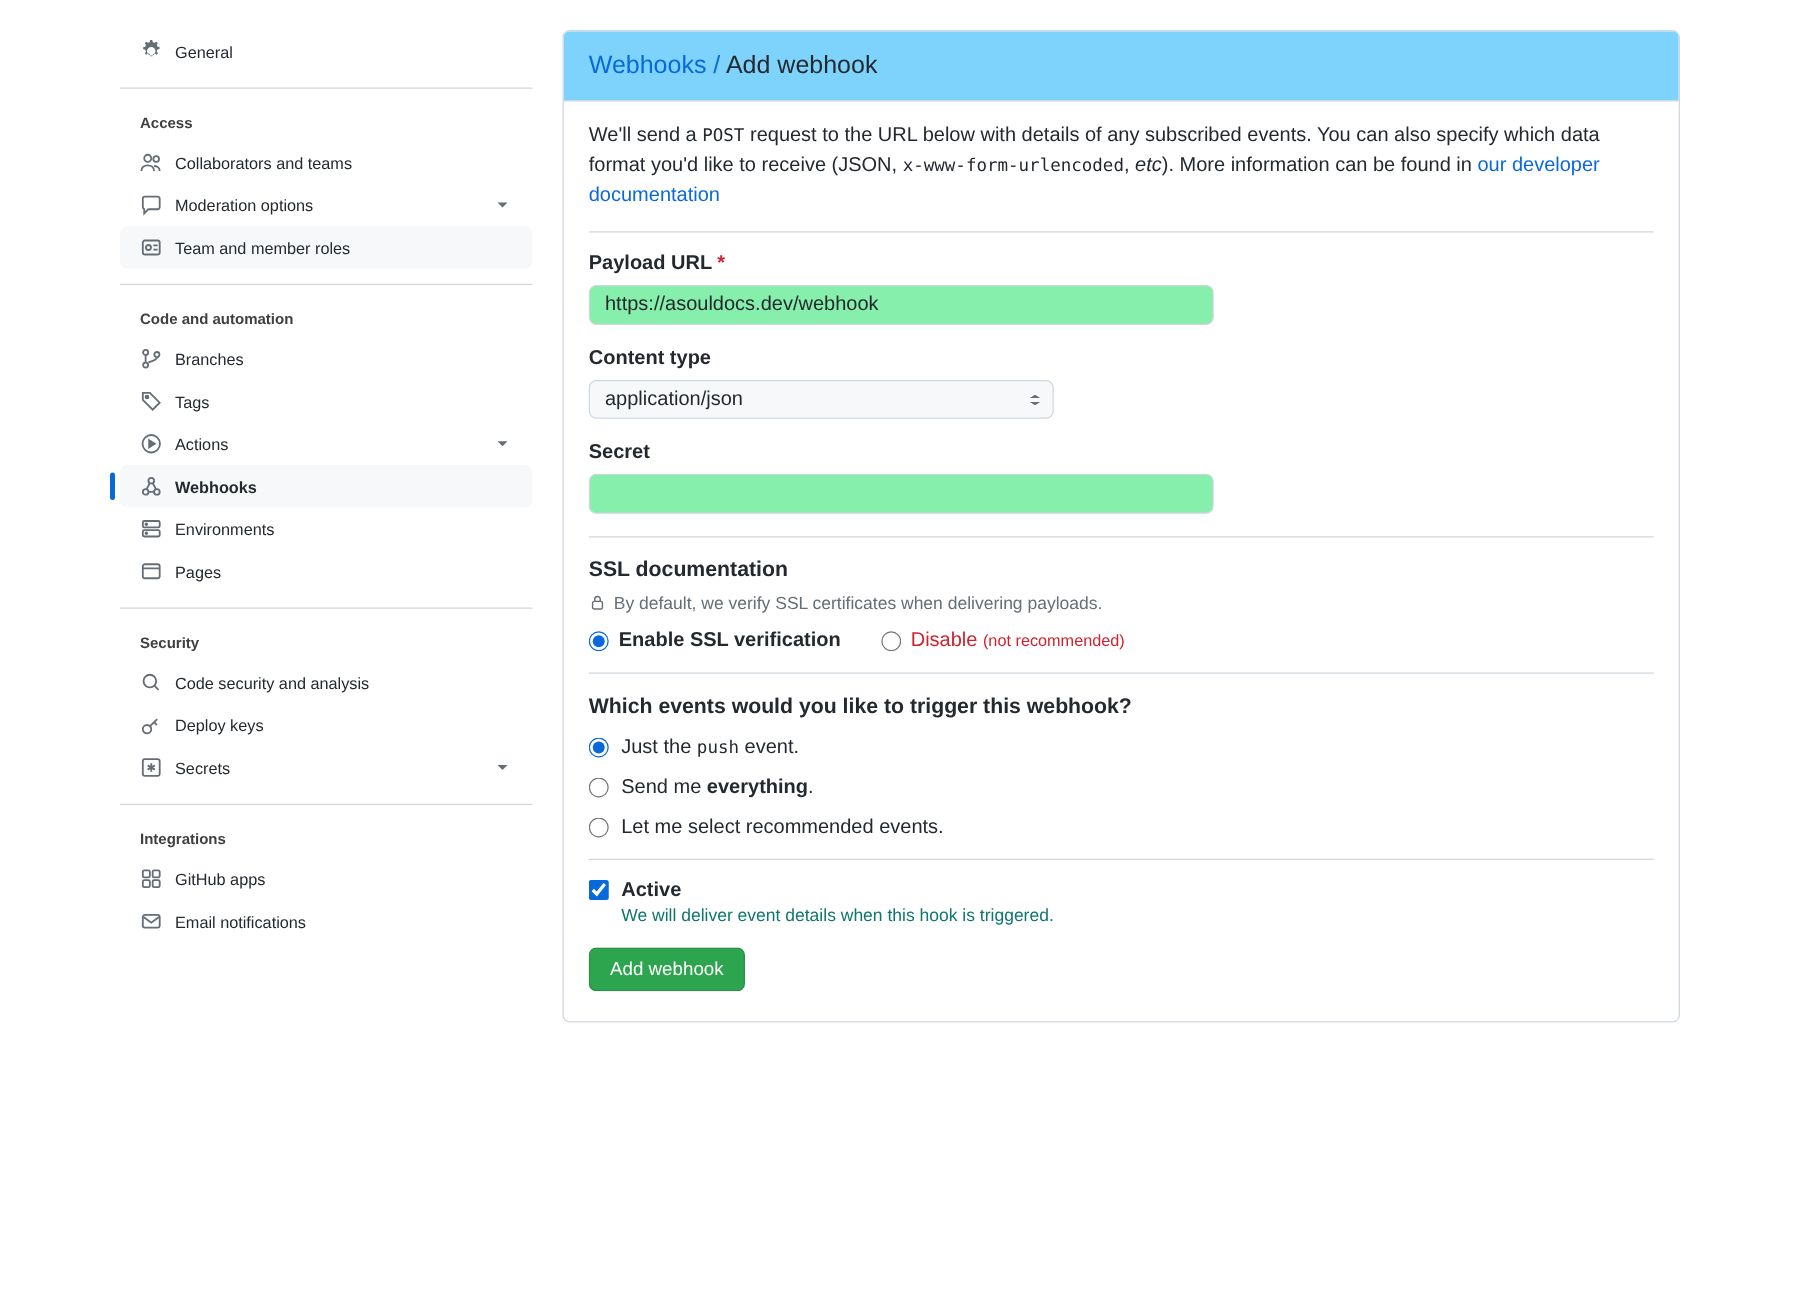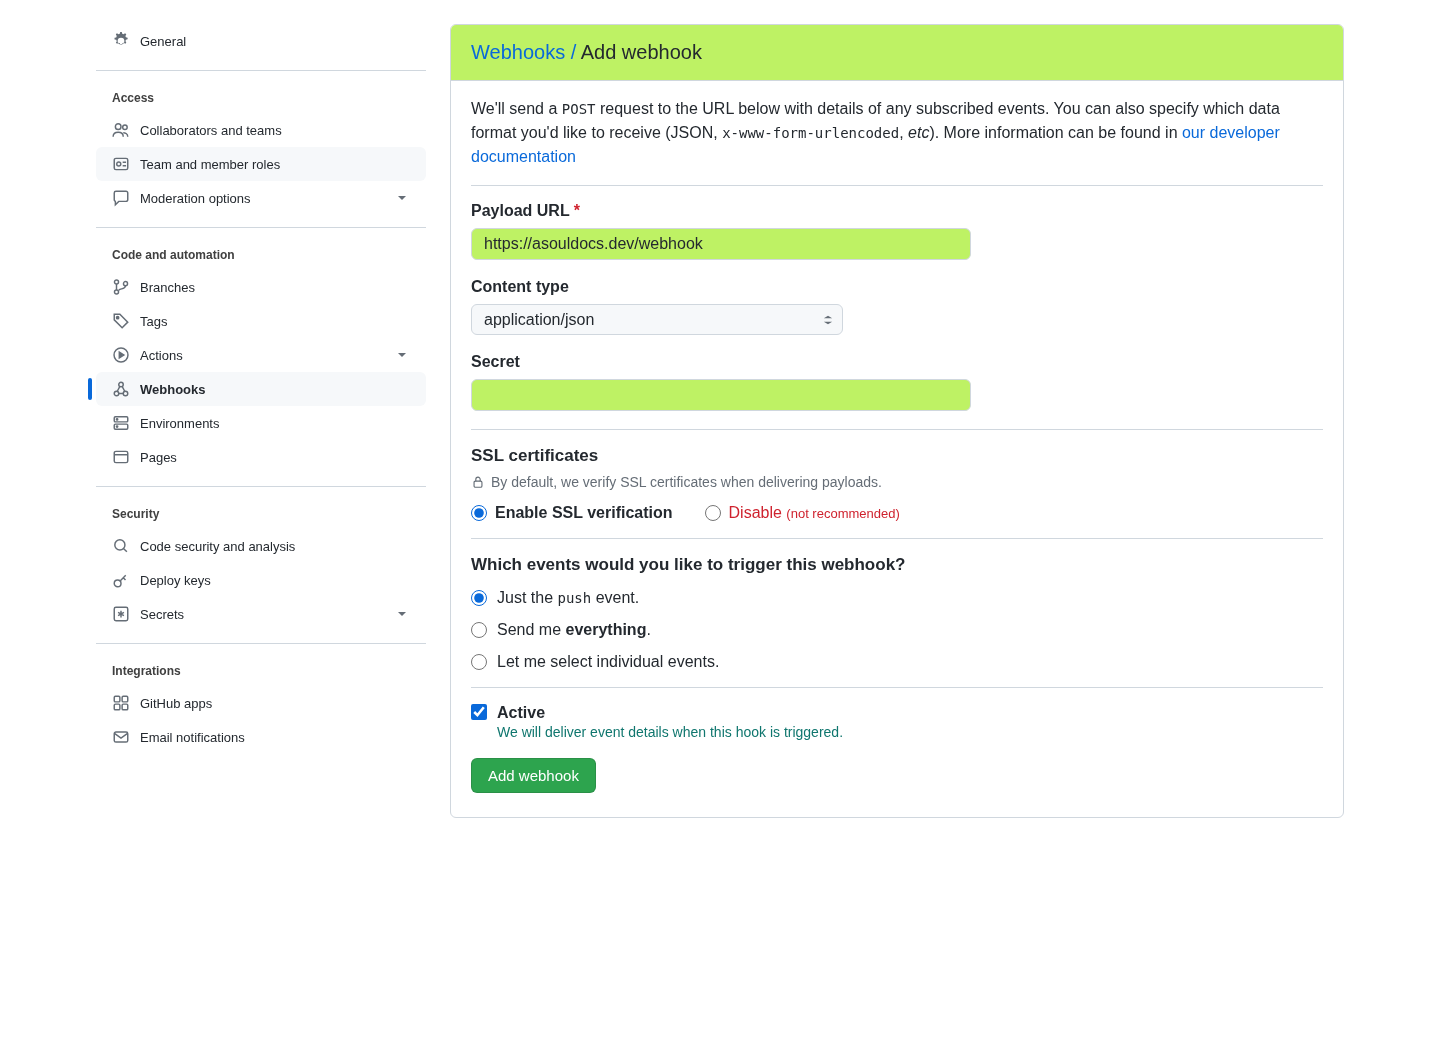--- a/index.html
+++ b/index.html
@@ -61,42 +61,42 @@
     margin-left: auto;
     color: #656d76;
   }
   .main { flex: 1; }
   .panel {
     border: 1px solid #d0d7de;
     border-radius: 6px;
     overflow: hidden;
   }
   .panel-header {
-    background: #bef264;
+    background: #7dd3fc;
     padding: 16px 20px;
     font-size: 20px;
     border-bottom: 1px solid #d0d7de;
   }
   .panel-header a { color: #0969da; text-decoration: none; }
   .panel-header .crumb-sep { color: #0969da; }
   .panel-header .current { color: #24292f; font-weight: 400; }
   .panel-body { padding: 16px 20px 24px; }
   .intro { font-size: 16px; line-height: 1.5; margin-bottom: 16px; }
   .intro code { font-family: ui-monospace, SFMono-Regular, Menlo, monospace; font-size: 14px; }
   .link { color: #0969da; text-decoration: none; }
   hr.sep { border: 0; border-top: 1px solid #d0d7de; margin: 16px 0; }
   .field { margin-bottom: 18px; }
   .field-label { display: block; font-weight: 600; font-size: 16px; margin-bottom: 8px; }
   .required { color: #cf222e; }
   .text-input, .select-wrap select {
     font-size: 16px;
     padding: 6px 12px;
     border: 1px solid #d0d7de;
     border-radius: 6px;
-    background: #bef264;
+    background: #86efac;
     color: #24292f;
     width: 100%;
   }
   .text-input.wide { width: 500px; max-width: 100%; }
   .select-wrap { position: relative; width: 372px; max-width: 100%; }
   .select-wrap select { appearance: none; background: #f6f8fa; }
   .select-caret {
     position: absolute; right: 10px; top: 50%; transform: translateY(-50%);
     pointer-events: none; color: #656d76; font-size: 12px;
   }
@@ -152,42 +152,42 @@
         <span class="icon">
           <svg viewBox="0 0 16 16" width="18" height="18" fill="none" stroke="currentColor" stroke-width="1.3">
               <circle cx="5.5" cy="5" r="2.5"></circle>
               <path d="M1 14c0-2.5 2-4 4.5-4S10 11.5 10 14"></path>
               <circle cx="11.5" cy="5.5" r="2"></circle>
               <path d="M10 10.5c1.5 0 4 .8 4 3.5"></path>
             </svg>
         </span>
         <span>Collaborators and teams</span>
       </div>
-      <div class="sidebar-item highlighted">
-        <span class="icon">
-          <svg viewBox="0 0 16 16" width="18" height="18" fill="none" stroke="currentColor" stroke-width="1.3">
-              <rect x="2" y="3" width="12" height="10" rx="1.5"></rect>
-              <circle cx="6" cy="8" r="1.8"></circle>
-              <path d="M9.5 6.5h3M9.5 9.5h3"></path>
-            </svg>
-        </span>
-        <span>Team and member roles</span>
-      </div>
       <div class="sidebar-item">
         <span class="icon">
           <svg viewBox="0 0 16 16" width="18" height="18" fill="none" stroke="currentColor" stroke-width="1.3">
               <path d="M2 3.5A1.5 1.5 0 0 1 3.5 2h9A1.5 1.5 0 0 1 14 3.5v6A1.5 1.5 0 0 1 12.5 11H6l-3 3v-3H3.5A1.5 1.5 0 0 1 2 9.5v-6Z"></path>
             </svg>
         </span>
         <span>Moderation options</span>
         <span class="chevron">
           <svg viewBox="0 0 16 16" width="16" height="16" fill="currentColor">
               <path d="M4 6l4 4 4-4"></path>
             </svg>
         </span>
+      </div>
+      <div class="sidebar-item highlighted">
+        <span class="icon">
+          <svg viewBox="0 0 16 16" width="18" height="18" fill="none" stroke="currentColor" stroke-width="1.3">
+              <rect x="2" y="3" width="12" height="10" rx="1.5"></rect>
+              <circle cx="6" cy="8" r="1.8"></circle>
+              <path d="M9.5 6.5h3M9.5 9.5h3"></path>
+            </svg>
+        </span>
+        <span>Team and member roles</span>
       </div>
     </div>
 
     <div class="sidebar-group">
       <div class="sidebar-heading">Code and automation</div>
       <div class="sidebar-item">
         <span class="icon">
           <svg viewBox="0 0 16 16" width="18" height="18" fill="none" stroke="currentColor" stroke-width="1.3">
               <circle cx="4" cy="3.5" r="1.8"></circle>
               <circle cx="4" cy="12.5" r="1.8"></circle>
@@ -349,21 +349,21 @@
           </div>
         </div>
 
         <div class="field">
           <label class="field-label">Secret</label>
           <input type="text" class="text-input wide" value="" style="">
         </div>
 
         <hr class="sep">
 
-        <div class="section-title">SSL certificates</div>
+        <div class="section-title">SSL documentation</div>
         <div class="sub-note">
           <span class="icon">
             <svg viewBox="0 0 16 16" width="14" height="14" fill="none" stroke="currentColor" stroke-width="1.3">
                 <rect x="3.5" y="7" width="9" height="7" rx="1.5"></rect>
                 <path d="M5.5 7V5a2.5 2.5 0 0 1 5 0v2"></path>
               </svg>
           </span>
           <span>By default, we verify SSL certificates when delivering payloads.</span>
         </div>
         <div class="radio-row">
@@ -391,21 +391,21 @@
             </label>
           </div>
           <div class="event-opt">
             <input type="radio" name="events" style="">
             <label>
               <span>Send me </span><strong>everything</strong><span>.</span>
             </label>
           </div>
           <div class="event-opt">
             <input type="radio" name="events" style="">
-            <label>Let me select individual events.</label>
+            <label>Let me select recommended events.</label>
           </div>
         </div>
 
         <hr class="sep">
 
         <div class="check-opt">
           <input type="checkbox" checked="" style="">
           <div class="chk-text">
             <div class="chk-label">Active</div>
             <div class="chk-desc">We will deliver event details when this hook is triggered.</div>

